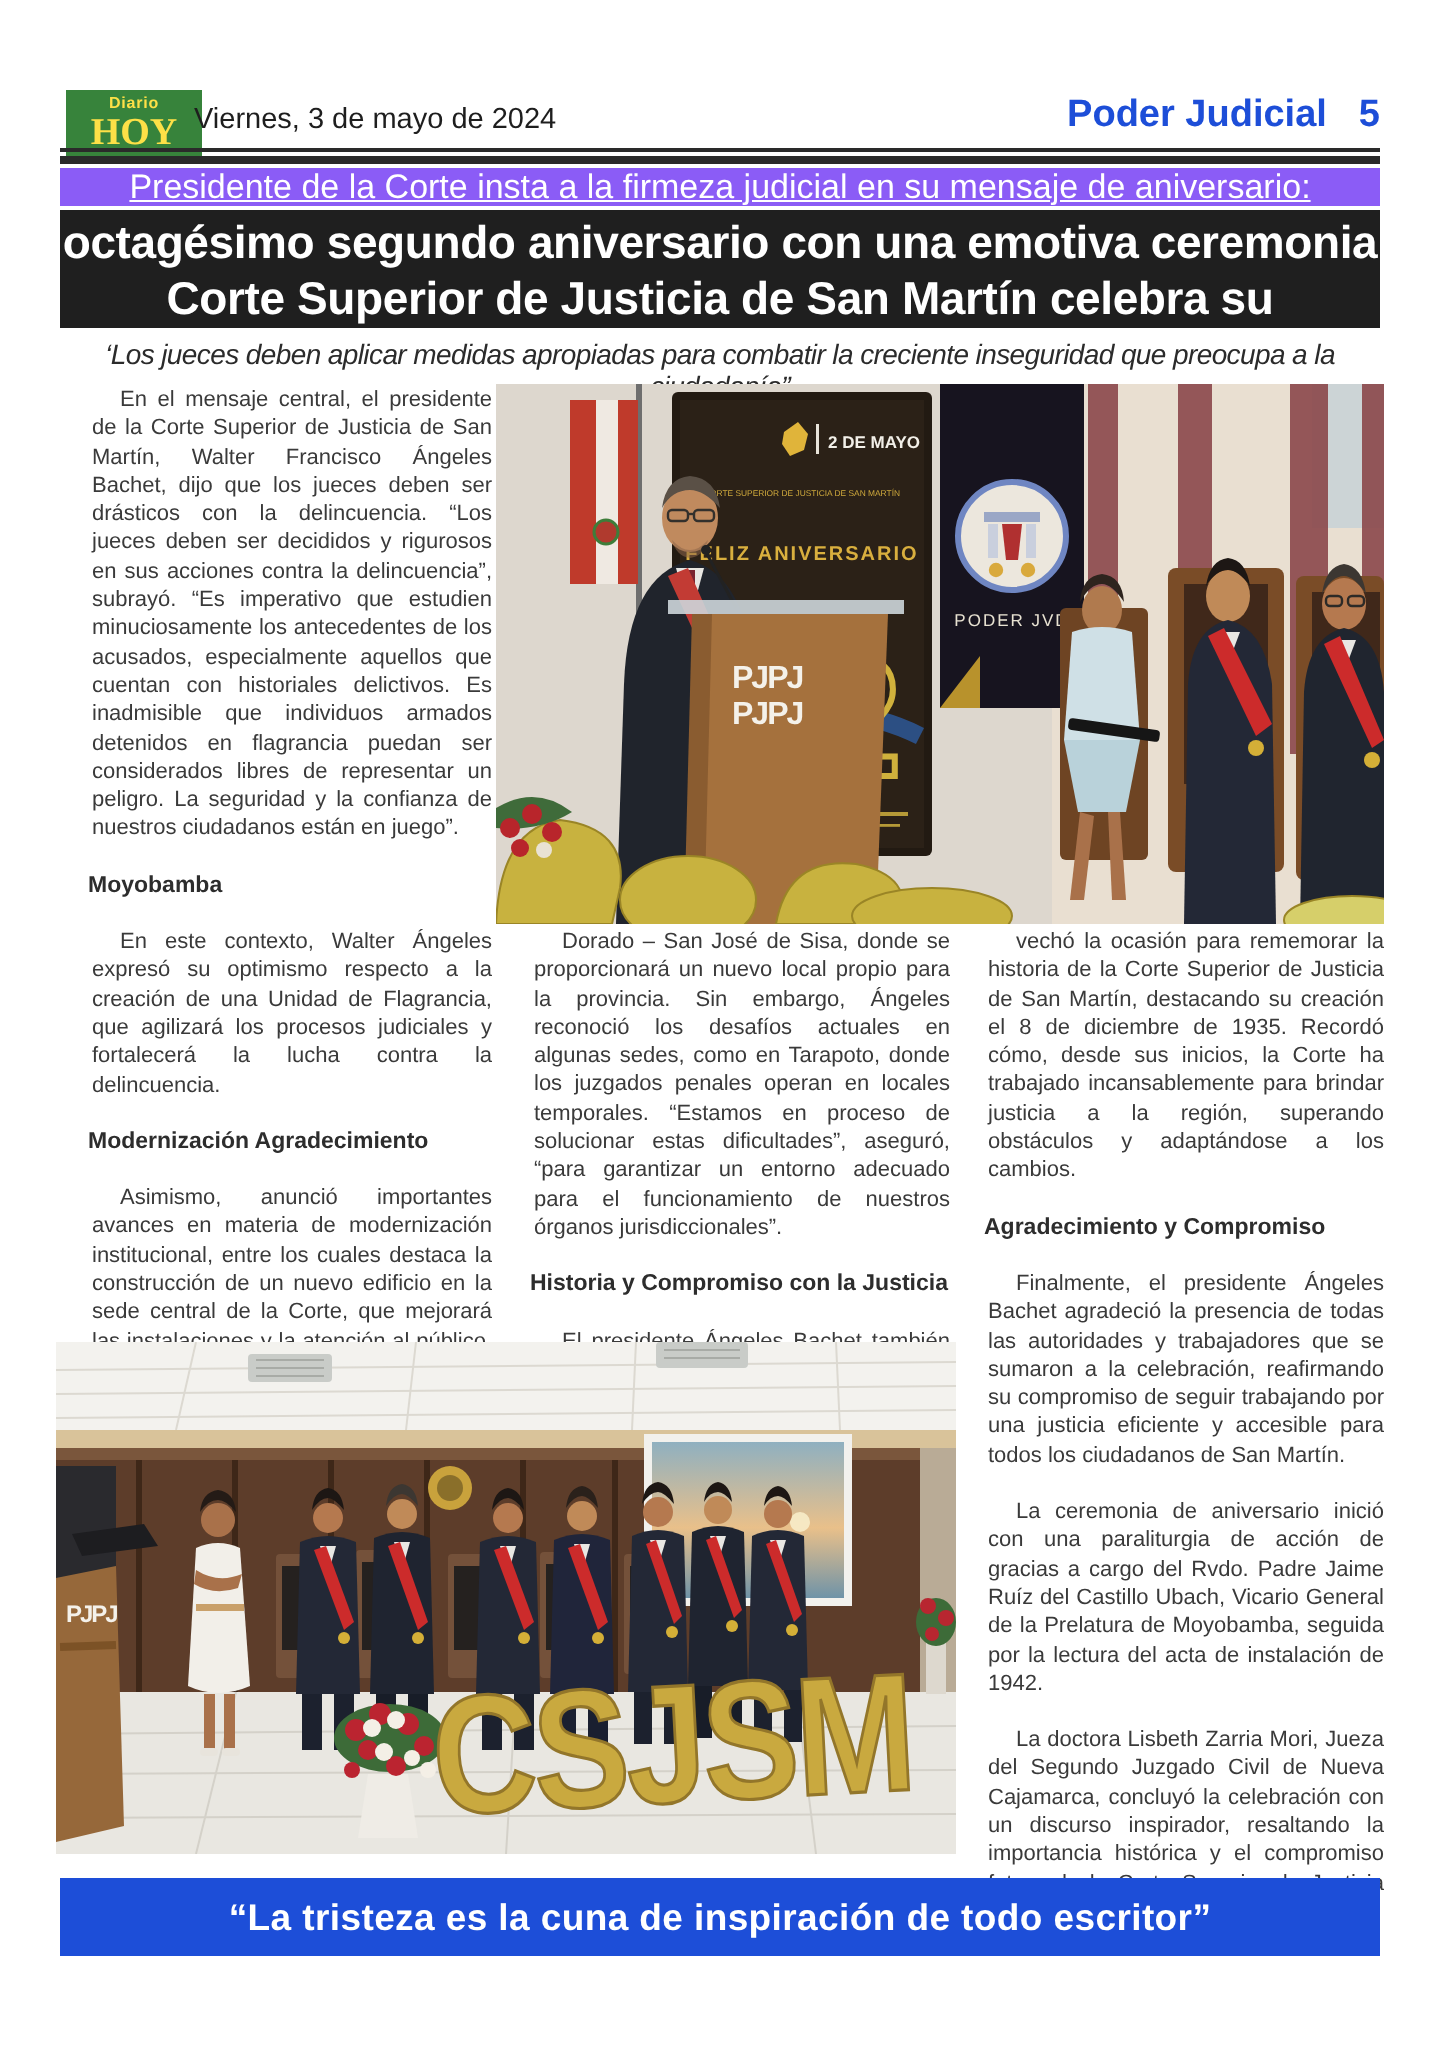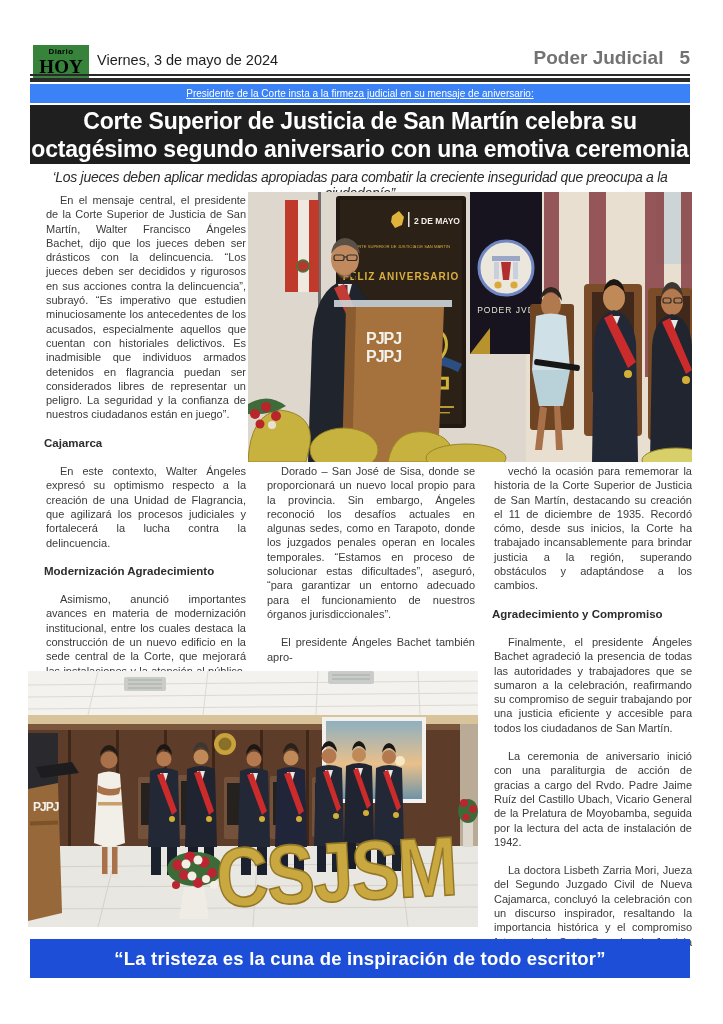--- a/index.html
+++ b/index.html
@@ -1,30 +1,30 @@
 <!DOCTYPE html>
 <html><head>
 <meta charset="utf-8">
 <style>
   html,body{margin:0;padding:0;background:#9a9a9a;}
   #page{position:relative;width:723px;height:1024px;background:#ffffff;margin:0 auto;
         font-family:"Liberation Sans","DejaVu Sans",sans-serif;color:#333;overflow:hidden;}
 
   
-  .logo{position:absolute;left:33px;top:45px;width:56px;background:#37833b;color:#000000;text-align:center;line-height:1;}
+  .logo{position:absolute;left:33px;top:45px;width:68px;background:#37833b;color:#fde047;text-align:center;line-height:1;}
   .logo .diario{display:block;font-size:8px;font-weight:bold;letter-spacing:.4px;padding:3px 0 1px;}
   .logo .hoy{display:block;font-family:"Liberation Serif","DejaVu Serif",serif;font-weight:bold;font-size:19px;padding:0 0 3px;}
   .date{position:absolute;left:97px;top:52px;font-size:14.5px;color:#1e1e1e;}
-  .section-wrap{position:absolute;right:33px;top:47px;font-size:19px;font-weight:bold;color:#737373;display:flex;gap:16px;}
+  .section-wrap{position:absolute;right:33px;top:47px;font-size:19px;font-weight:bold;color:#1d4ed8;display:flex;gap:16px;}
   .rule-thin{position:absolute;left:30px;width:660px;top:74px;height:1.5px;background:#2a2a2a;}
   .rule-thick{position:absolute;left:30px;width:660px;top:78px;height:3.5px;background:#2a2a2a;}
 
   
-  .kicker{position:absolute;left:30px;width:660px;top:84px;height:19px;background:#3b82f6;color:#fff;
-          font-size:10px;line-height:19px;text-align:center;}
+  .kicker{position:absolute;left:30px;width:660px;top:84px;height:19px;background:#8b5cf6;color:#fff;
+          font-size:17px;line-height:19px;text-align:center;}
   .kicker span{text-decoration:underline;}
   .headline{position:absolute;left:30px;width:660px;top:105px;height:59px;background:#1f1f1f;color:#fff;
             text-align:center;font-weight:bold;font-size:23px;line-height:28px;letter-spacing:-.2px;padding-top:2px;box-sizing:border-box;}
   .subhead{position:absolute;left:30px;width:660px;top:169px;text-align:center;font-style:italic;
            font-size:14px;color:#2b2b2b;letter-spacing:-.3px;}
 
   
   .col{position:absolute;font-size:11px;line-height:14.3px;text-align:justify;color:#3a3a3a;}
   .col p{margin:0 0 14px 16px;text-indent:14px;}
   .col h4{margin:0 0 14px 0;font-size:11.5px;font-weight:bold;text-indent:14px;color:#2d2d2d;text-align:left;}
@@ -53,28 +53,28 @@
     <span>Poder Judicial</span>
     <span>5</span>
   </div>
   <div class="rule-thin"></div>
   <div class="rule-thick"></div>
 
   <div class="kicker">
     <span>Presidente de la Corte insta a la firmeza judicial en su mensaje de aniversario:</span>
   </div>
   <div class="headline">
+    <div>octagésimo segundo aniversario con una emotiva ceremonia</div>
     <div>Corte Superior de Justicia de San Martín celebra su</div>
-    <div>octagésimo segundo aniversario con una emotiva ceremonia</div>
   </div>
   <div class="subhead">‘Los jueces deben aplicar medidas apropiadas para combatir la creciente inseguridad que preocupa a la ciudadanía”</div>
 
   <div class="col" id="col1">
     <p>En el mensaje central, el presidente de la Corte Superior de Justicia de San Martín, Walter Francisco Ángeles Bachet, dijo que los jueces deben ser drásticos con la delincuencia. “Los jueces deben ser decididos y rigurosos en sus acciones contra la delincuencia”, subrayó. “Es imperativo que estudien minuciosamente los antecedentes de los acusados, especialmente aquellos que cuentan con historiales delictivos. Es inadmisible que individuos armados detenidos en flagrancia puedan ser considerados libres de representar un peligro. La seguridad y la confianza de nuestros ciudadanos están en juego”.</p>
-    <h4>Cajamarca</h4>
+    <h4>Moyobamba</h4>
     <p>En este contexto, Walter Ángeles expresó su optimismo respecto a la creación de una Unidad de Flagrancia, que agilizará los procesos judiciales y fortalecerá la lucha contra la delincuencia.</p>
     <h4>Modernización Agradecimiento</h4>
     <p>Asimismo, anunció importantes avances en materia de modernización institucional, entre los cuales destaca la construcción de un nuevo edificio en la sede central de la Corte, que mejorará las instalaciones y la atención al público. También informó sobre la conclusión próxima de las obras en el</p>
   </div>
 
   <div class="photo-top">
     <svg viewBox="0 0 444 270" preserveAspectRatio="none">
 
       <rect width="444" height="270" fill="#ddd7ce"></rect>
       <rect x="278" width="166" height="270" fill="#e9dfd1"></rect>
@@ -202,25 +202,26 @@
           <circle cx="18" cy="215" r="5" fill="#b8252b"></circle>
         <circle cx="28" cy="224" r="5" fill="#b8252b"></circle>
           <circle cx="12" cy="232" r="4.5" fill="#b8252b"></circle>
         <circle cx="24" cy="233" r="4" fill="#e9e2d4"></circle>
       </g>
     </svg>
   </div>
 
   <div class="col" id="col2">
     <p>Dorado – San José de Sisa, donde se proporcionará un nuevo local propio para la provincia. Sin embargo, Ángeles reconoció los desafíos actuales en algunas sedes, como en Tarapoto, donde los juzgados penales operan en locales temporales. “Estamos en proceso de solucionar estas dificultades”, aseguró, “para garantizar un entorno adecuado para el funcionamiento de nuestros órganos jurisdiccionales”.</p>
+    <h4>Historia y Compromiso con la Justicia</h4>
     <p>El presidente Ángeles Bachet también apro-</p>
   </div>
 
   <div class="col" id="col3">
-    <p>vechó la ocasión para rememorar la historia de la Corte Superior de Justicia de San Martín, destacando su creación el 11 de diciembre de 1935. Recordó cómo, desde sus inicios, la Corte ha trabajado incansablemente para brindar justicia a la región, superando obstáculos y adaptándose a los cambios.</p>
+    <p>vechó la ocasión para rememorar la historia de la Corte Superior de Justicia de San Martín, destacando su creación el 8 de diciembre de 1935. Recordó cómo, desde sus inicios, la Corte ha trabajado incansablemente para brindar justicia a la región, superando obstáculos y adaptándose a los cambios.</p>
     <h4>Agradecimiento y Compromiso</h4>
     <p>Finalmente, el presidente Ángeles Bachet agradeció la presencia de todas las autoridades y trabajadores que se sumaron a la celebración, reafirmando su compromiso de seguir trabajando por una justicia eficiente y accesible para todos los ciudadanos de San Martín.</p>
     <p>La ceremonia de aniversario inició con una paraliturgia de acción de gracias a cargo del Rvdo. Padre Jaime Ruíz del Castillo Ubach, Vicario General de la Prelatura de Moyobamba, seguida por la lectura del acta de instalación de 1942.</p>
     <p>La doctora Lisbeth Zarria Mori, Jueza del Segundo Juzgado Civil de Nueva Cajamarca, concluyó la celebración con un discurso inspirador, resaltando la importancia histórica y el compromiso futuro de la Corte Superior de Justicia de San Martín.</p>
   </div>
 
   <div class="photo-bottom">
     <svg viewBox="0 0 450 256" preserveAspectRatio="none">
 
       <rect width="450" height="44" fill="#f3f2ee"></rect>

